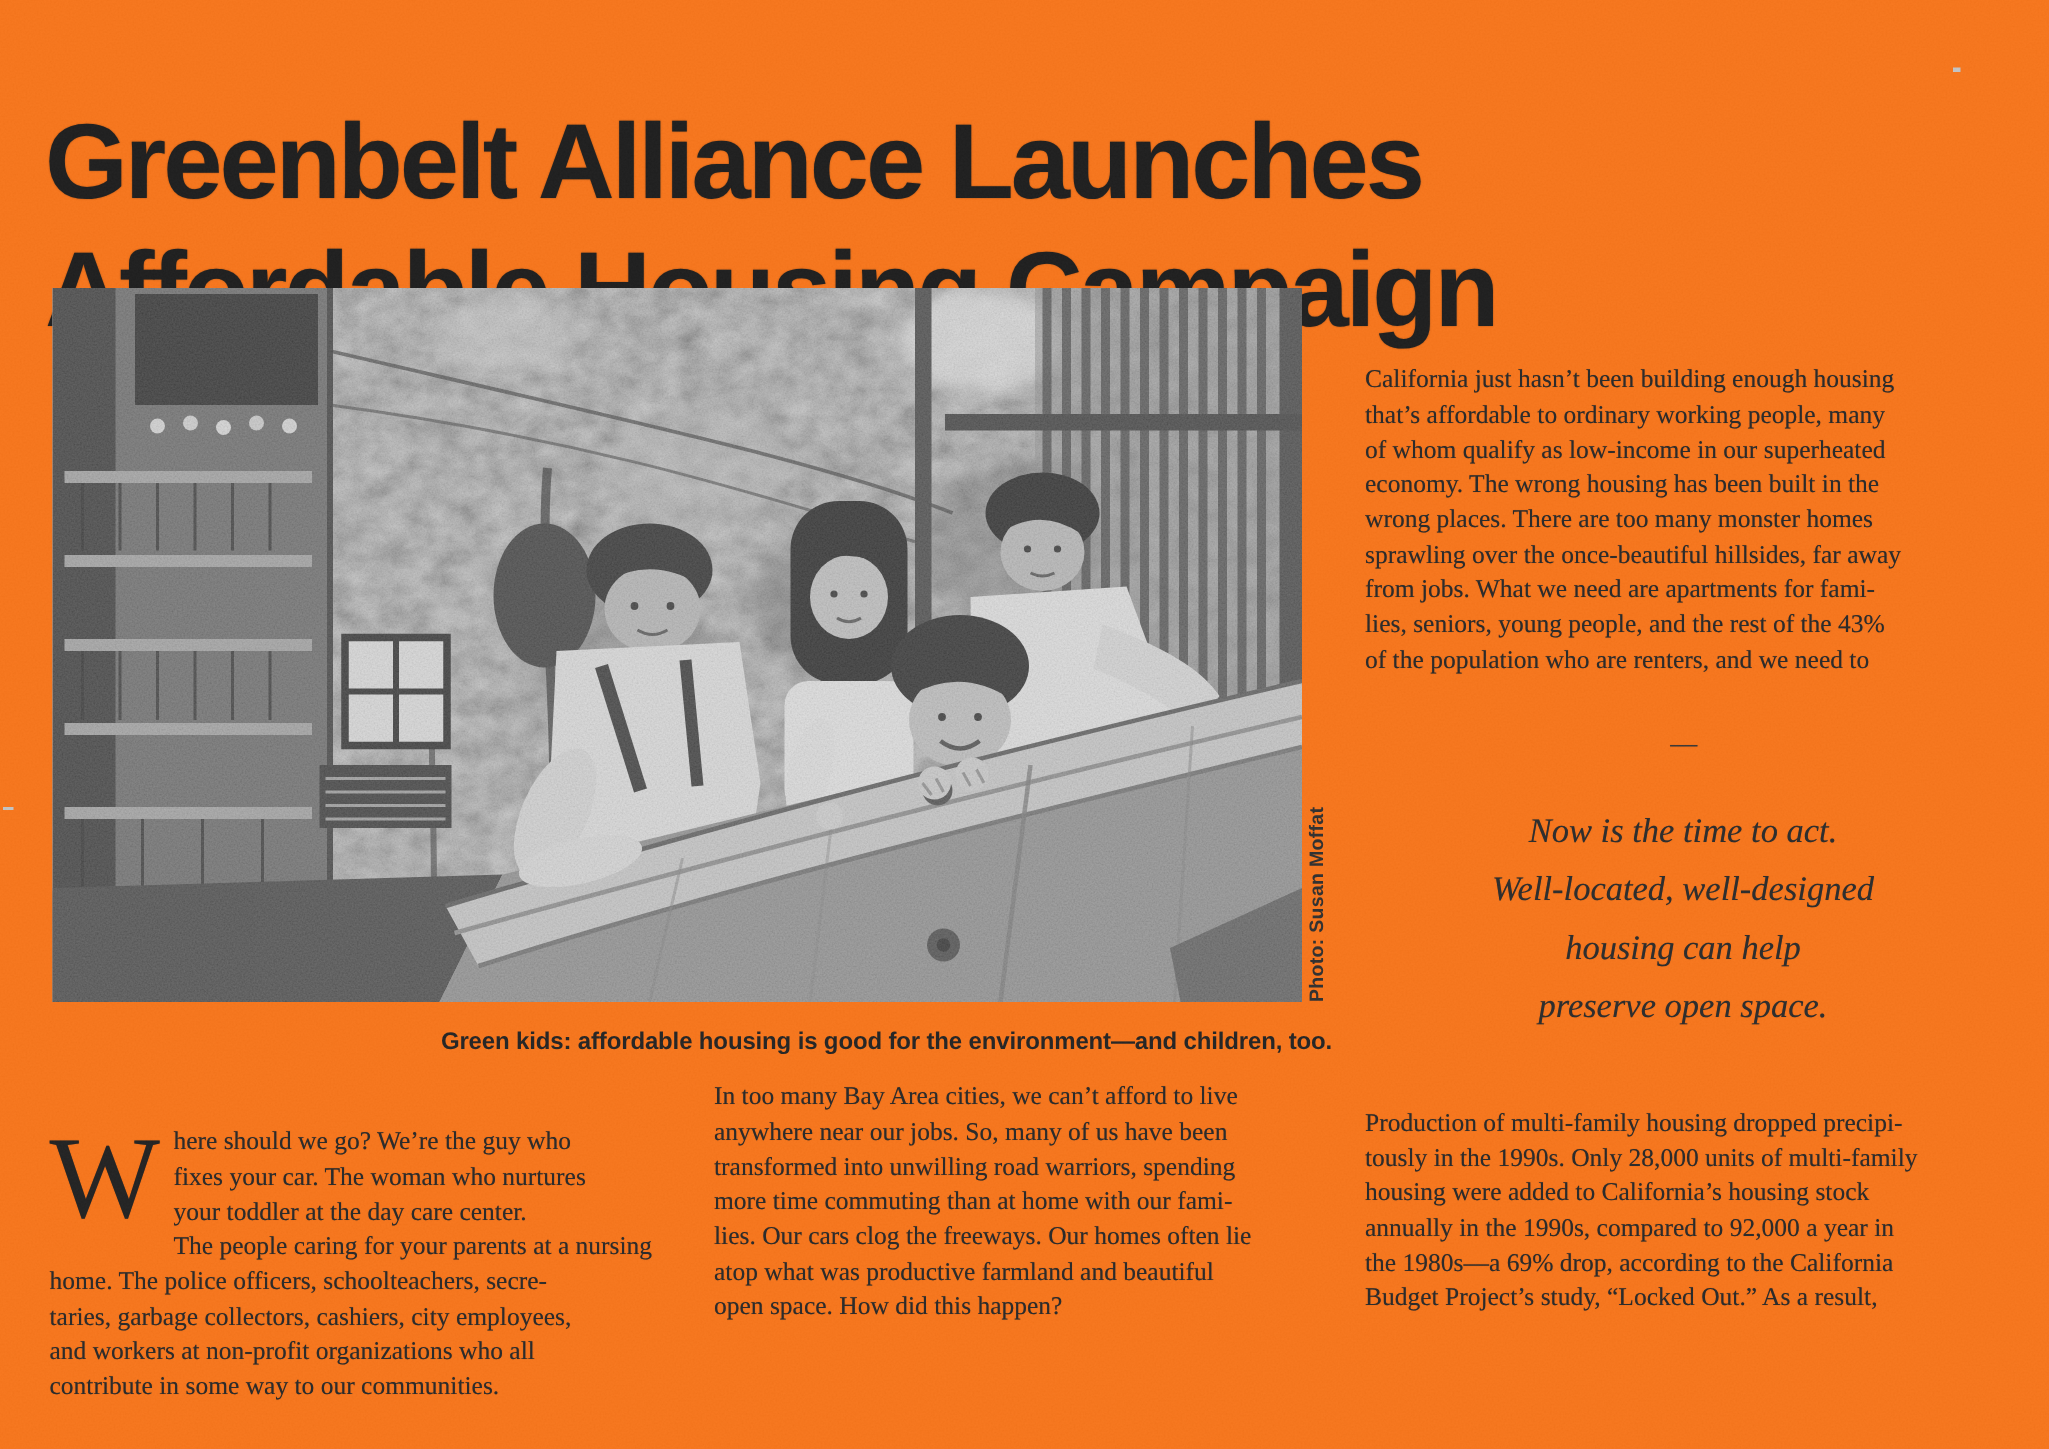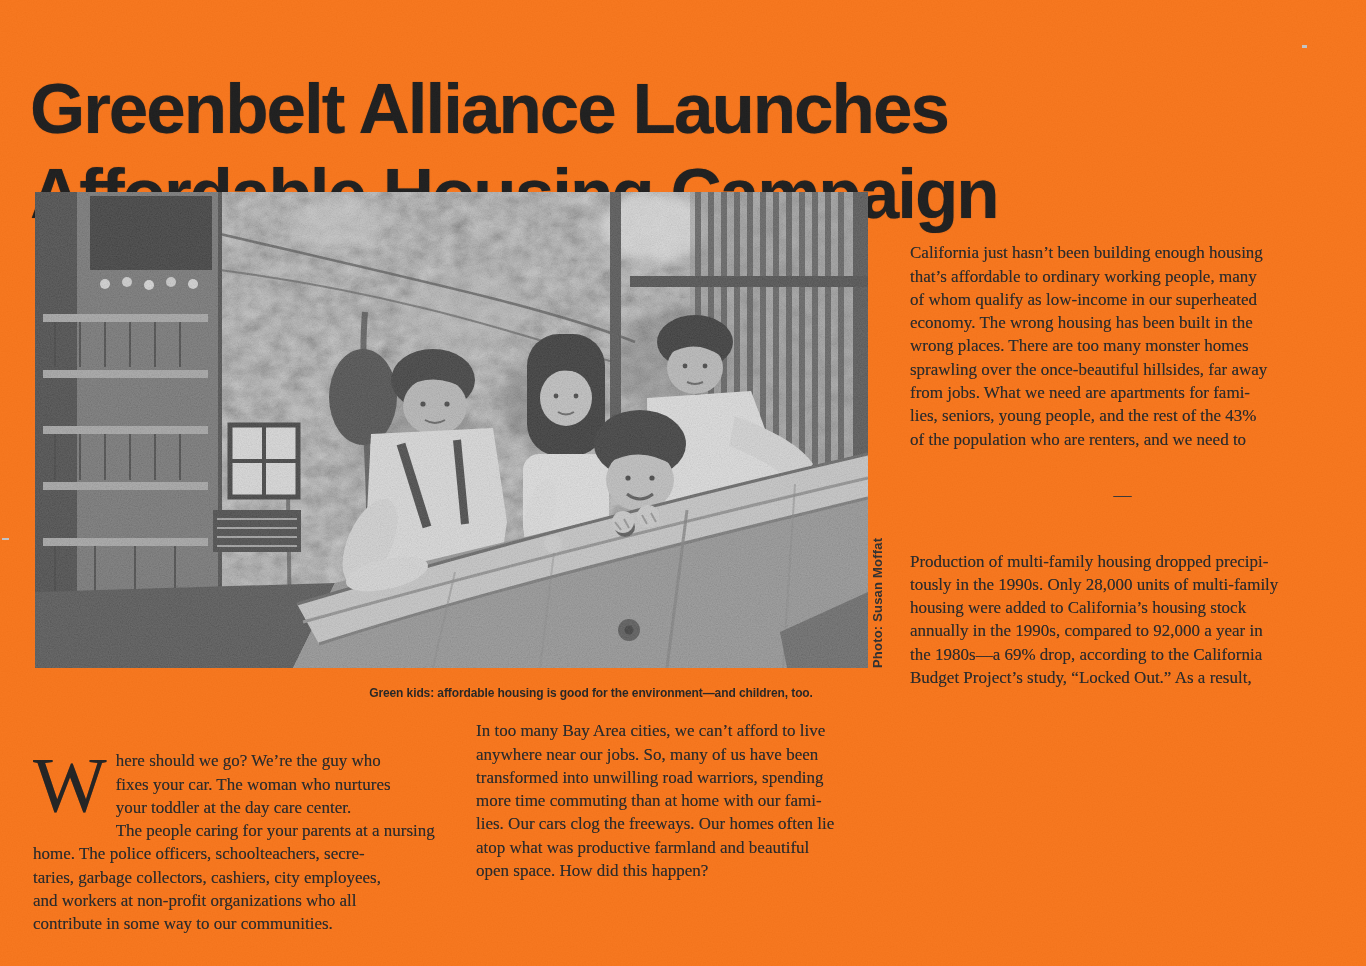--- a/index.html
+++ b/index.html
@@ -22,21 +22,21 @@
   .photo svg{display:block;}
   .credit{
     position:absolute;left:870px;top:668px;
     transform:rotate(-90deg);transform-origin:0 0;
     font-family:"Liberation Sans",sans-serif;font-weight:bold;
     font-size:13px;color:#2b2b2b;letter-spacing:.2px;white-space:nowrap;
   }
   .caption{
     position:absolute;left:293px;top:686px;width:596px;
     text-align:center;font-family:"Liberation Sans",sans-serif;
-    font-weight:bold;font-size:12px;letter-spacing:-.1px;color:#1f1f1f;
+    font-weight:bold;font-size:16px;letter-spacing:-.1px;color:#1f1f1f;
   }
   .col{position:absolute;font-size:17px;line-height:23.3px;
     white-space:pre-line;text-shadow:0 0 .5px rgba(36,36,36,.5);}
   .col-left{left:33px;top:726px;width:432px;}
   .col-mid{left:476px;top:696px;width:432px;}
   .col-right{left:910px;top:194px;width:424px;}
   .col-right .para{white-space:pre-line;margin-top:24px;}
   .dropcap{
     float:left;font-size:78px;line-height:64px;height:70px;
     padding:4px 9px 0 0;color:#1d1d1d;
@@ -272,20 +272,24 @@
     <div class="para">California just hasn’t been building enough housing
 that’s affordable to ordinary working people, many
 of whom qualify as low-income in our superheated
 economy. The wrong housing has been built in the
 wrong places. There are too many monster homes
 sprawling over the once-beautiful hillsides, far away
 from jobs. What we need are apartments for fami-
 lies, seniors, young people, and the rest of the 43%
 of the population who are renters, and we need to</div>
     <div class="pq-divider">—</div>
+    <div class="pull-quote">Now is the time to act.
+Well-located, well-designed
+housing can help
+preserve open space.</div>
     <div class="para para3">Production of multi-family housing dropped precipi-
 tously in the 1990s. Only 28,000 units of multi-family
 housing were added to California’s housing stock
 annually in the 1990s, compared to 92,000 a year in
 the 1980s—a 69% drop, according to the California
 Budget Project’s study, “Locked Out.” As a result,</div>
     
   </div>
 
   <div class="artifact a1"></div>

